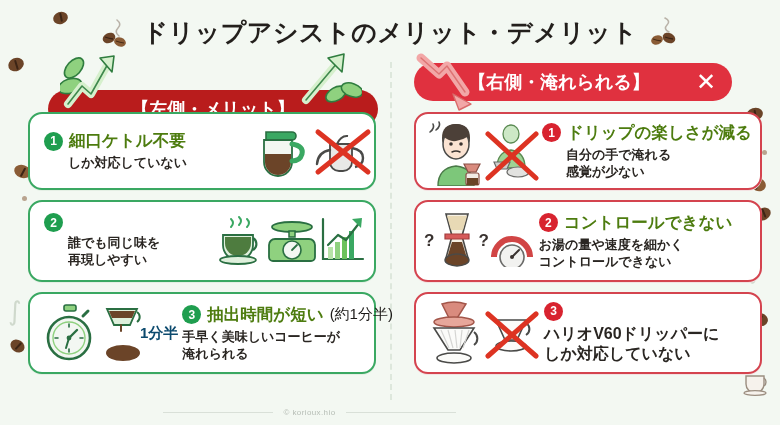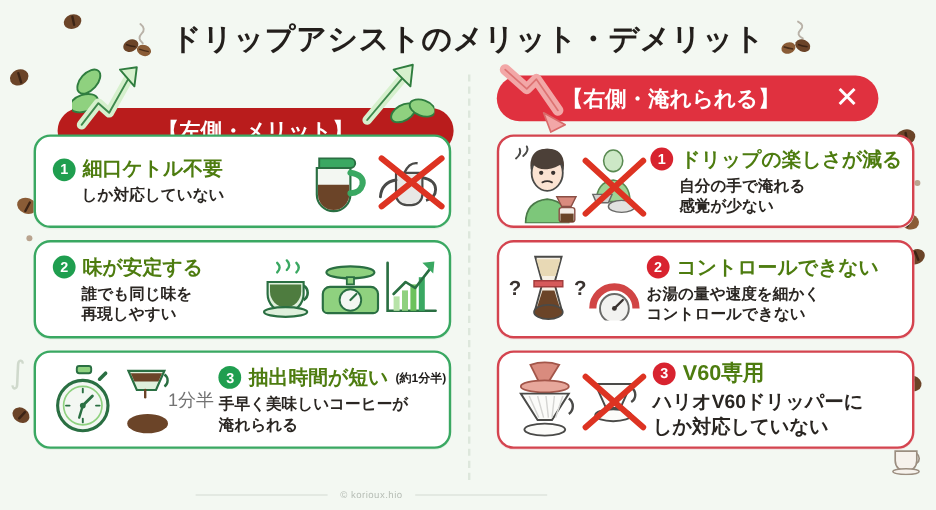--- a/index.html
+++ b/index.html
@@ -58,27 +58,27 @@
   .card-h2 { height:82px; }
 
   .txtblock { display:flex; flex-direction:column; justify-content:center; }
   .headline { display:flex; align-items:center; gap:6px; white-space:nowrap; }
   .num { width:19px; height:19px; border-radius:50%; color:#fff; font-size:12px;
          font-weight:bold; display:flex; align-items:center; justify-content:center;
          flex:none; }
   .num.green { background:#1f9e4f; }
   .num.red   { background:#d8232f; }
   .h-text { font-size:16.5px; font-weight:bold; color:#4d7c0f; }
-  .h-small { font-size:10px; font-weight:bold; color:#1c1a18; }
+  .h-small { font-size:15px; font-weight:normal; color:#1c1a18; }
   .sub { font-size:13px; font-weight:bold; color:#2a2622; line-height:1.28; margin-top:3px; }
   .sub.indent { margin-left:24px; }
 
   .icons { display:flex; align-items:center; flex:none; }
 
-  .stamp { font-size:13px; font-weight:normal; color:#737373; }
+  .stamp { font-size:13px; font-weight:bold; color:#0c4a6e; }
 
   
   .footer { position:absolute; left:0; bottom:8px; width:619px;
             display:flex; align-items:center; justify-content:center; gap:10px; }
   .footer .line { width:110px; height:1px; background:#d9e0d8; }
   .footer .credit { font-size:8px; color:#b6bdb5; letter-spacing:.4px; }
 </style>
 </head>
 <body>
 
@@ -177,21 +177,20 @@
         <line x1="6" y1="10" x2="56" y2="50" stroke="#dd3322" stroke-width="5" stroke-linecap="round"></line>
         <line x1="56" y1="10" x2="6" y2="50" stroke="#dd3322" stroke-width="5" stroke-linecap="round"></line>
       </svg>
     </div>
   </div>
 
   <div class="card green card-h2">
     <div class="txtblock" style="margin-left:14px; width:170px;">
       <div class="headline">
         <span class="num green">2</span>
-        <span class="h-text">味が安定する</span>
       </div>
       <div class="sub indent" style="white-space:pre-line;">誰でも同じ味を
 再現しやすい</div>
     </div>
     <div class="icons" style="gap:1px;">
       <svg width="52" height="56" viewBox="0 0 52 56">
         <path d="M17 6 q4 4 0 8 M25 4 q4 4 0 8 M33 6 q4 4 0 8" fill="none" stroke="#3aa862" stroke-width="2" stroke-linecap="round"></path>
         <path d="M9 22 h30 v10 a15 15 0 0 1 -30 0 z" fill="#dff0dc" stroke="#2a6f42" stroke-width="1.8"></path>
         <path d="M11 24 h26 v6 a13 13 0 0 1 -26 0 z" fill="#4e7c3f"></path>
         <path d="M39 25 a7 7 0 0 1 0 12" fill="none" stroke="#2a6f42" stroke-width="2.2"></path>
@@ -328,21 +327,20 @@
     <svg width="56" height="66" viewBox="0 0 56 66" style="margin-left:-2px;">
       <path d="M12 20 h30 l-9 20 h-12 z" fill="#fbfbf9" stroke="#4a4a48" stroke-width="1.6"></path>
       <path d="M42 23 a7 7 0 0 1 0 12" fill="none" stroke="#4a4a48" stroke-width="2"></path>
       <ellipse cx="27" cy="46" rx="15" ry="5" fill="#fbfbf9" stroke="#4a4a48" stroke-width="1.6"></ellipse>
       <line x1="4" y1="14" x2="52" y2="56" stroke="#dd3322" stroke-width="5" stroke-linecap="round"></line>
       <line x1="52" y1="14" x2="4" y2="56" stroke="#dd3322" stroke-width="5" stroke-linecap="round"></line>
     </svg>
     <div class="txtblock" style="margin-left:4px; width:212px;">
       <div class="headline">
         <span class="num red">3</span>
-        <span class="h-text" style="font-size:18px;">V60専用</span>
       </div>
       <div class="sub indent" style="white-space:pre-line; margin-left:0; font-size:16px;">ハリオV60ドリッパーに
 しか対応していない</div>
     </div>
   </div>
 </div>
 
 <div class="footer">
   <span class="line"></span>
   <span class="credit">© korioux.hio</span>

